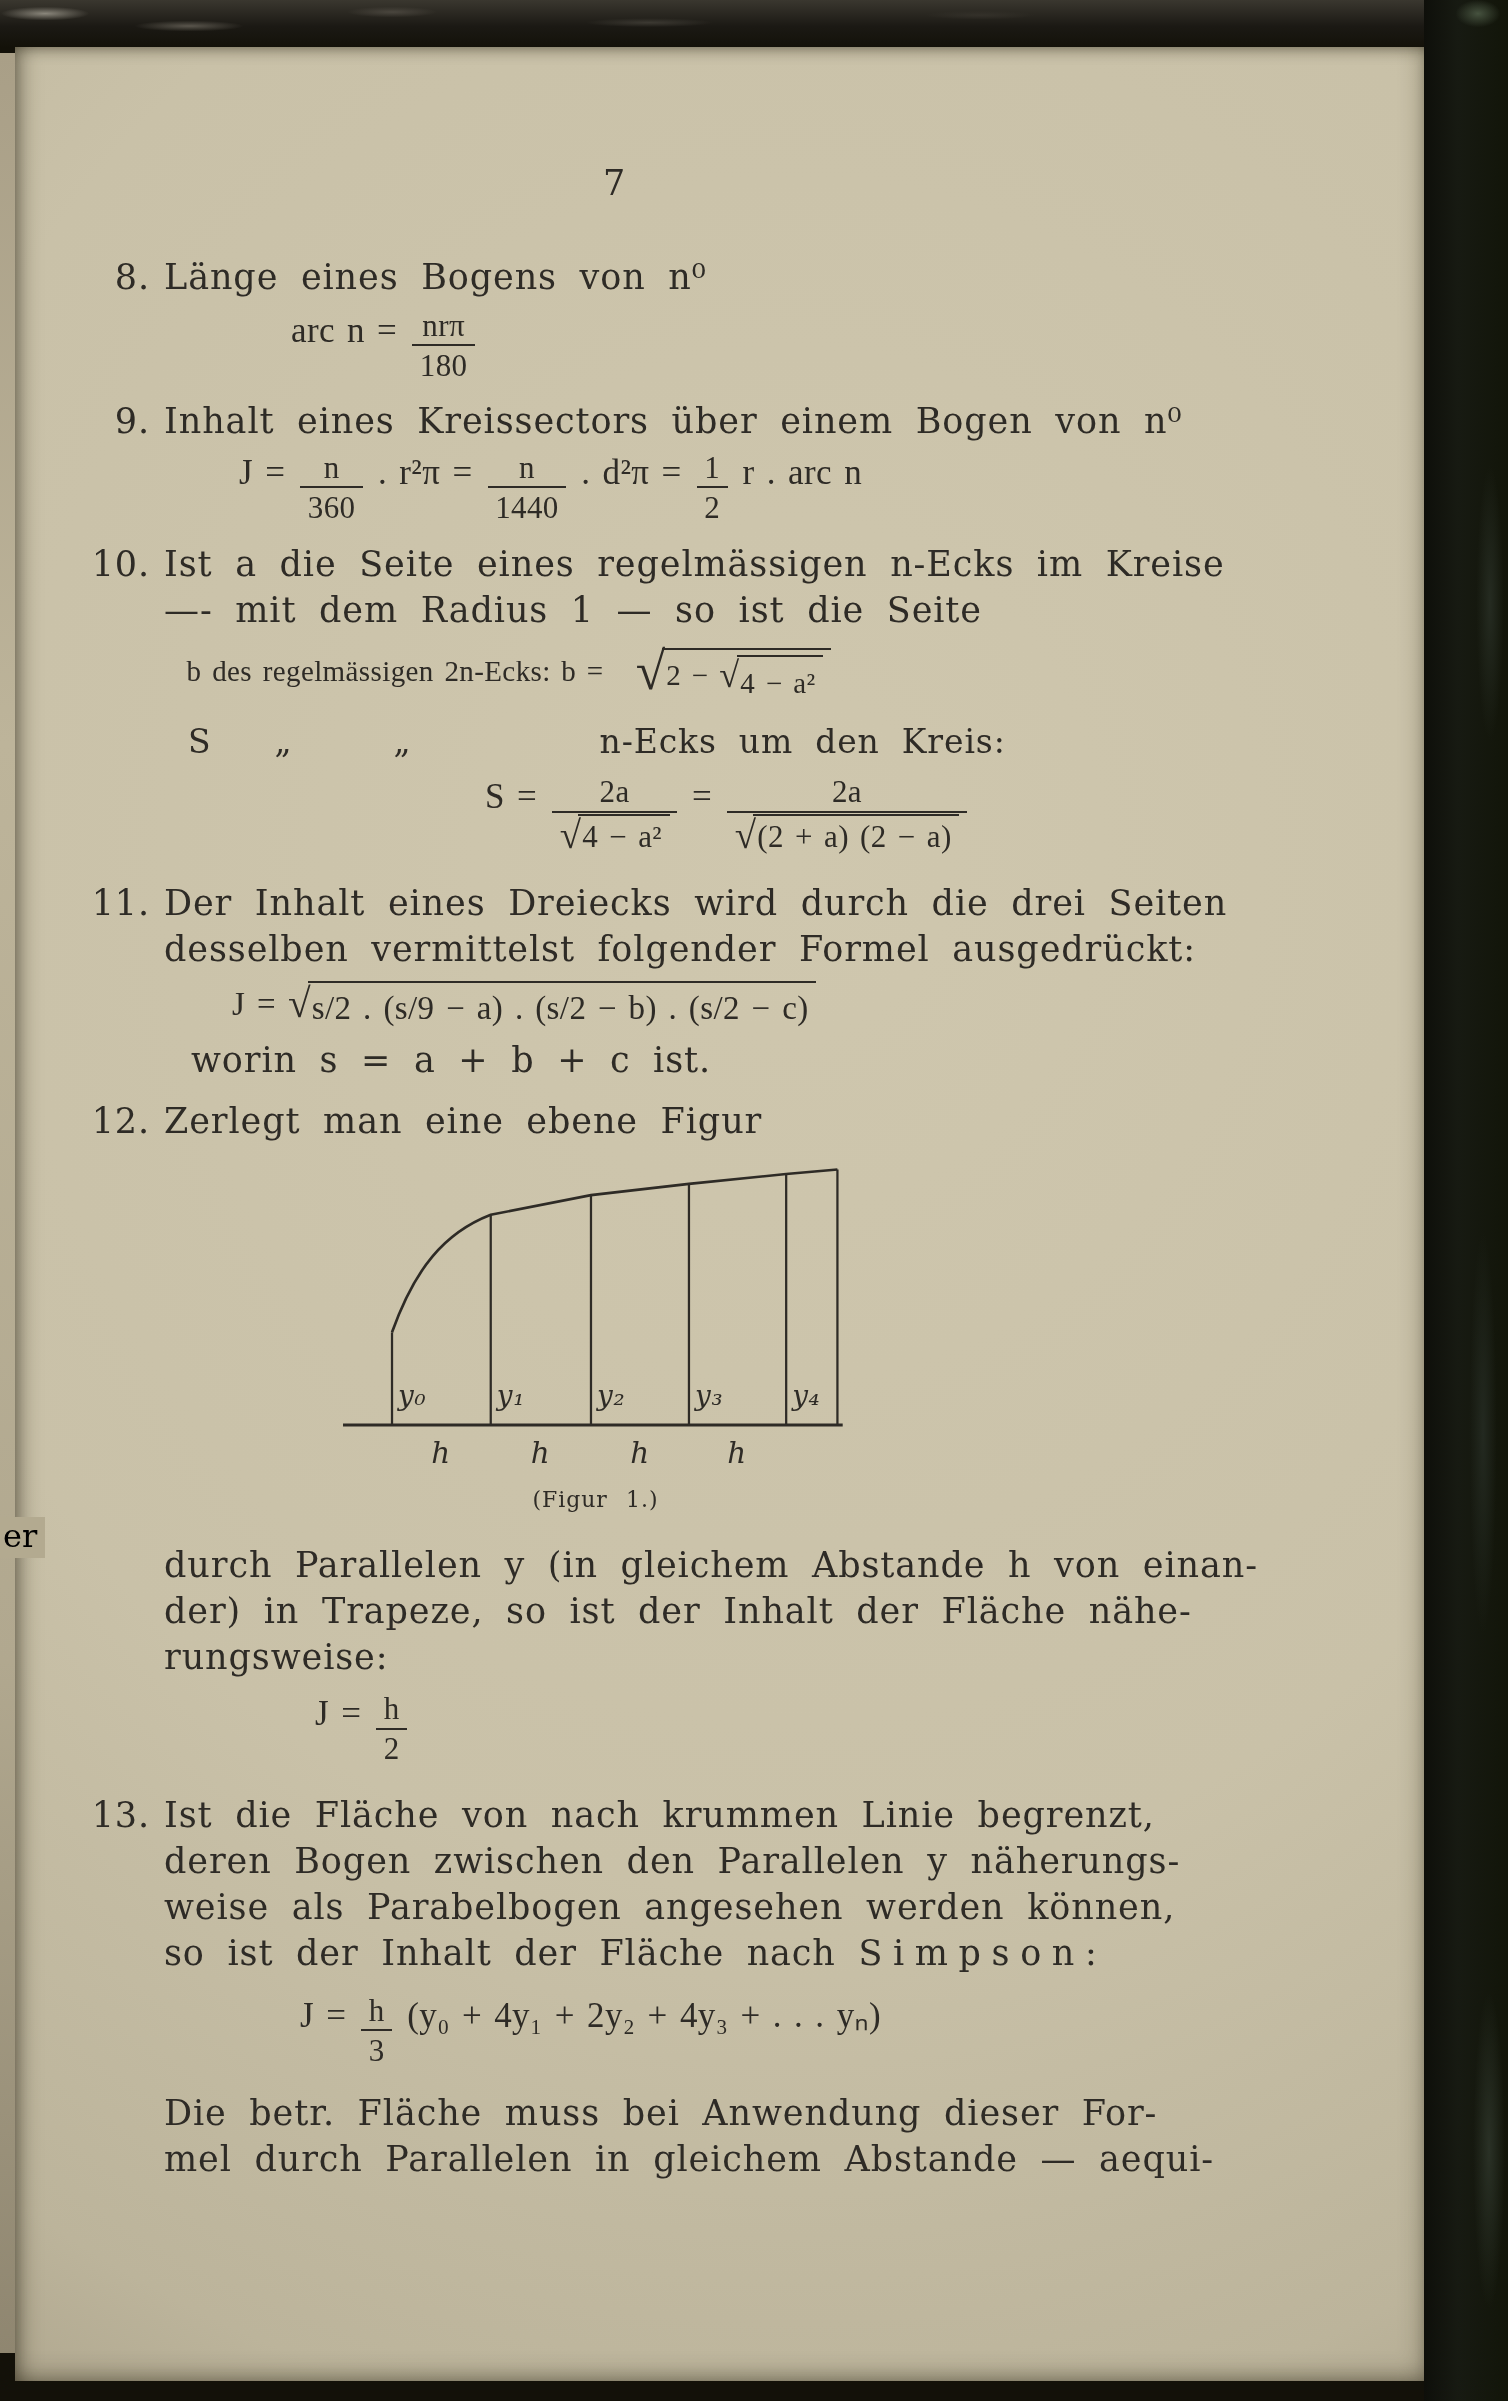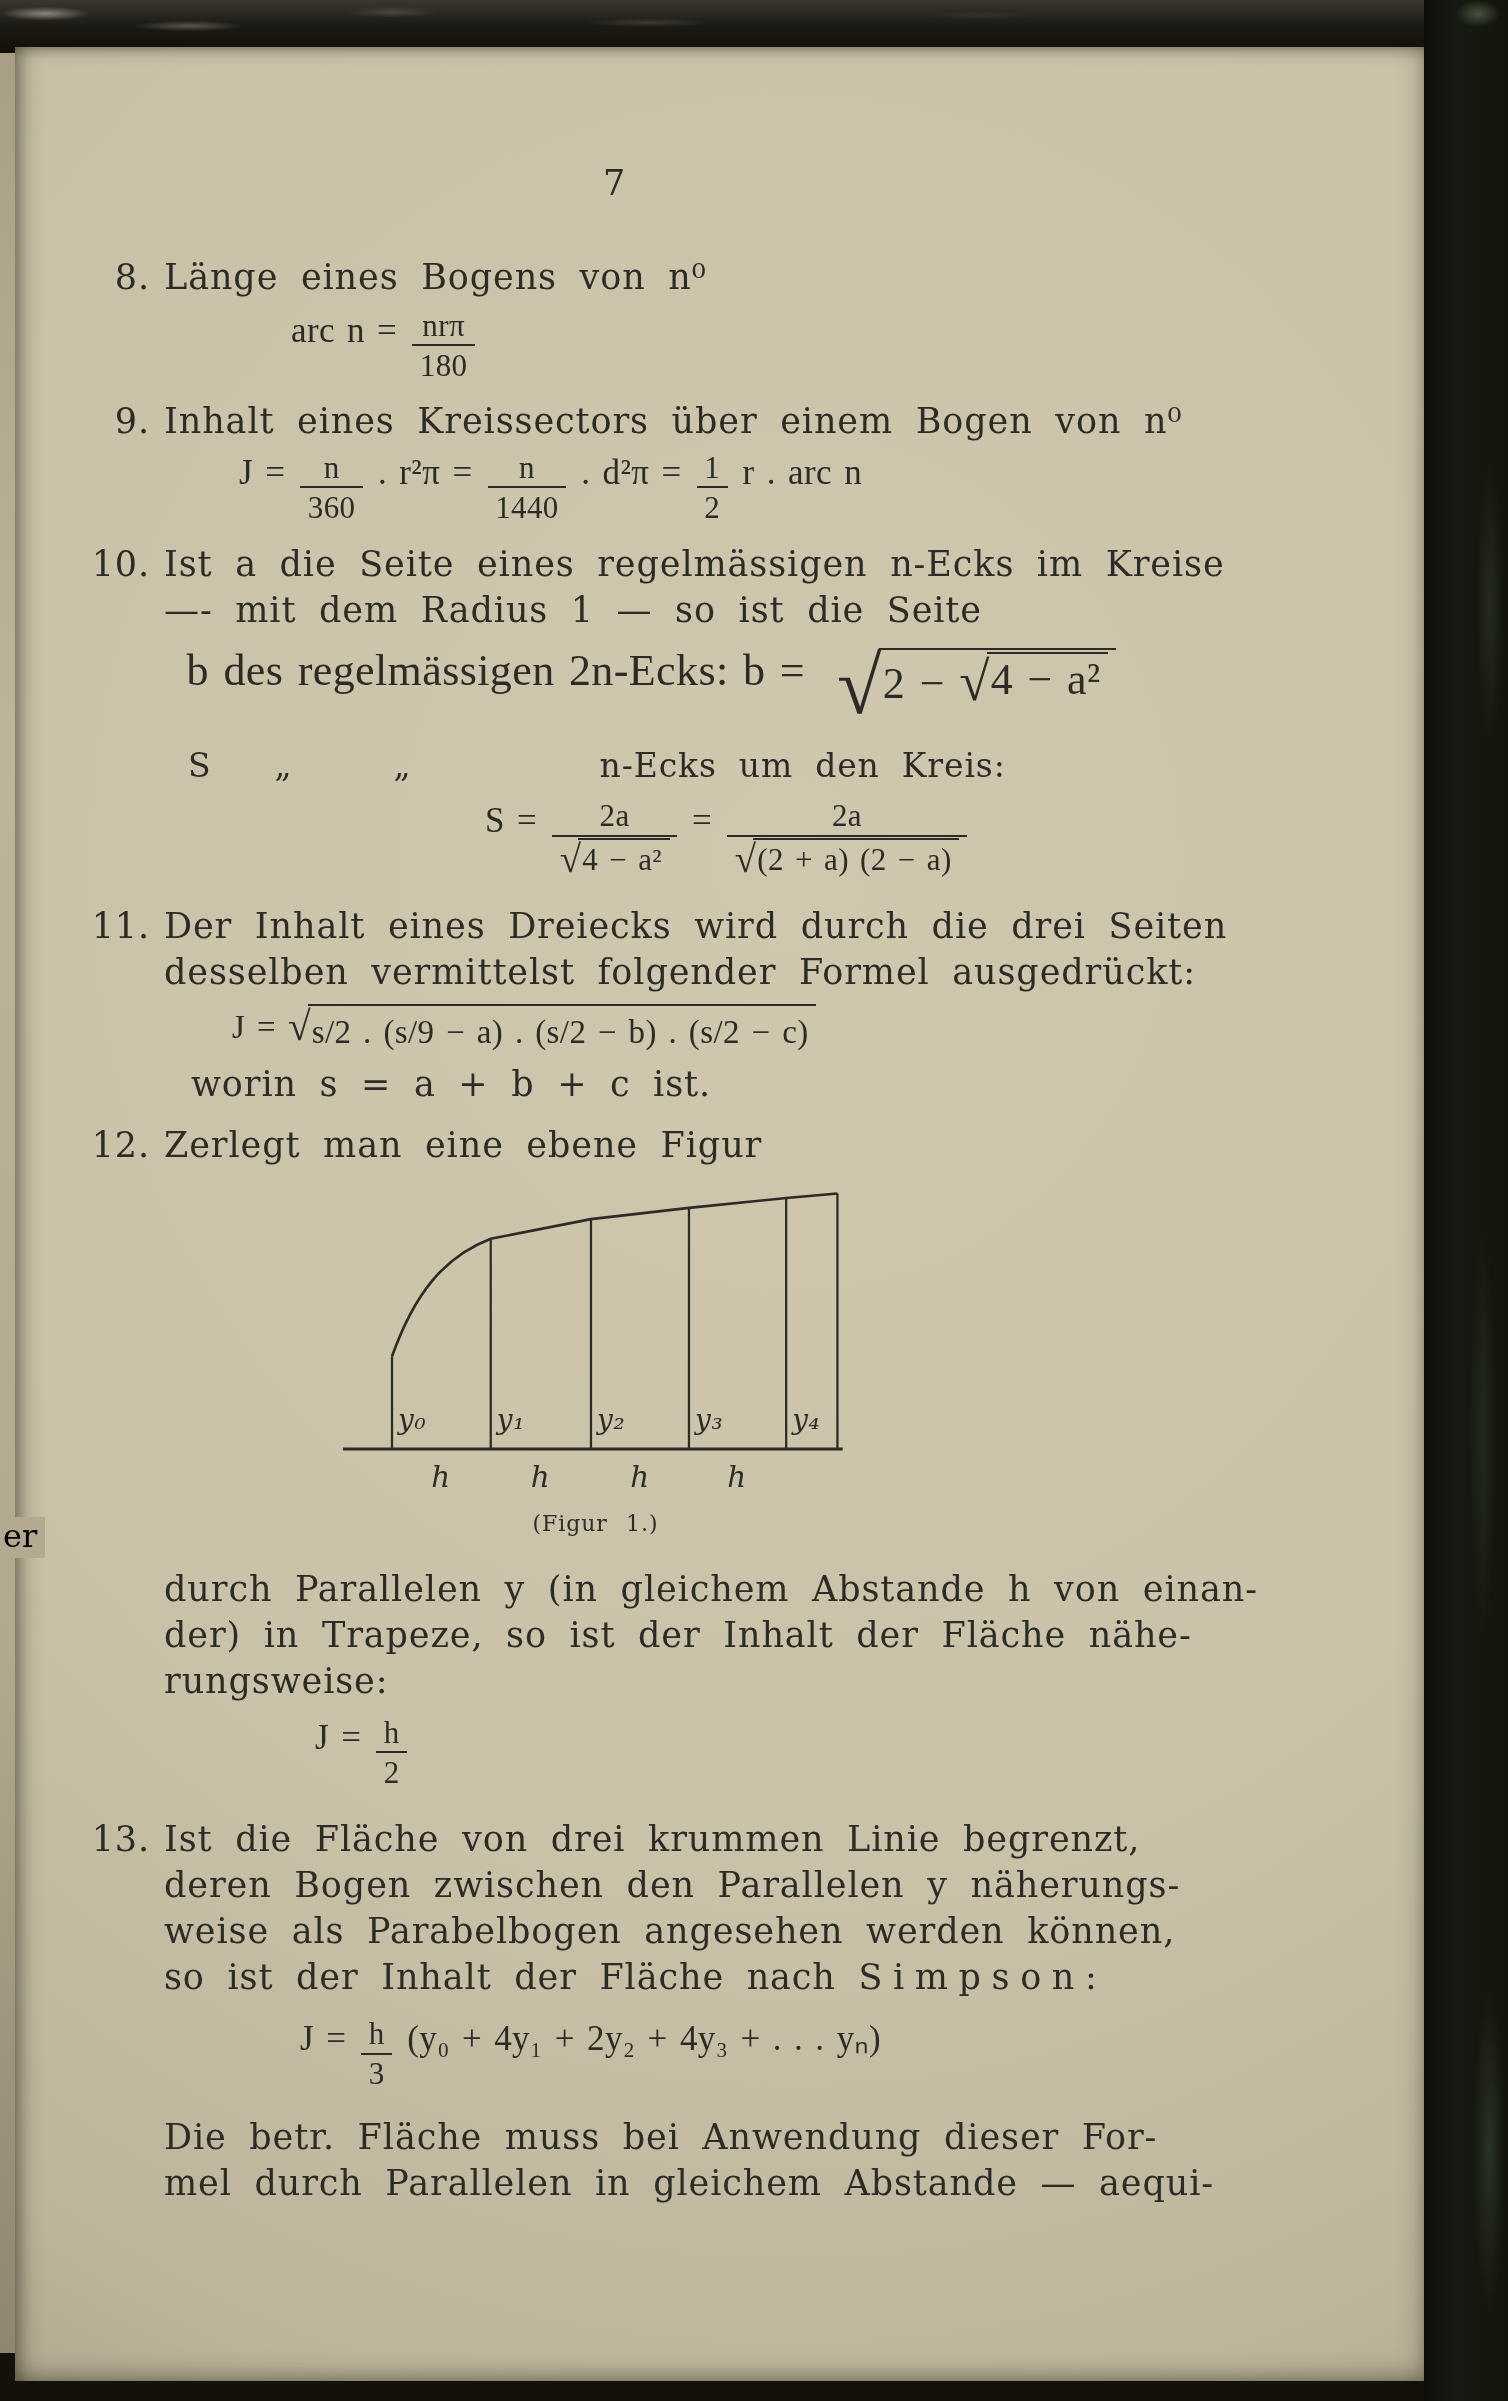--- a/index.html
+++ b/index.html
@@ -52,21 +52,21 @@
 
   .sqrt{display:inline-flex;align-items:flex-start;}
   .sqrt>.sgn{line-height:1;font-size:1.25em;transform:translateY(1.5px);margin-right:-3px;}
   .sqrt>.bar{border-top:2.3px solid currentColor;padding:2.3px 7.5px 0 3.8px;display:inline-block;}
   .sqrt.big>.sgn{font-size:1.85em;transform:translateY(-3px);}
 
   .f8{margin:7.5px 0 0 127px;}
   .it9{margin-top:15px;}
   .f9{margin:6px 0 0 75px;}
   .it10{margin-top:16.6px;}
-  .fb{margin:15px 0 0 22.6px;font-size:44px;gap:32px;}
+  .fb{margin:15px 0 0 22.6px;font-size:29px;gap:32px;}
   .ditto-line{margin-top:13.6px;padding-left:24px;font-size:33px;}
   .dl-d1{margin-left:41px;}
   .dl-d2{margin-left:79px;}
   .dl-t{margin-left:166px;}
   .fs{margin:9px 0 0 321px;}
   .it11{margin-top:26px;}
   .f11{margin:9px 0 0 68px;font-size:33px;}
   .worin{margin-top:6px;padding-left:27px;}
   .it12{margin-top:15px;}
   .fig{margin:21px 0 0 179px;width:505px;}
@@ -229,21 +229,21 @@
           <span>J =</span>
           <span class="frac">
             <span class="fr-top">h</span>
             <span class="fr-bot">2</span>
           </span>
         </div>
       </div>
 
       <div class="item it13">
         <span class="inum">13.</span>
-        <div class="tline">Ist die Fläche von drei krummen Linie begrenzt,</div>
+        <div class="tline">Ist die Fläche von nach krummen Linie begrenzt,</div>
         <div class="tline">deren Bogen zwischen den Parallelen y näherungs-</div>
         <div class="tline">weise als Parabelbogen angesehen werden können,</div>
         <div class="tline"><span>so ist der Inhalt der Fläche nach </span><span class="sp-name">Simpson</span><span>:</span></div>
         <div class="formula f13">
           <span>J =</span>
           <span class="frac">
             <span class="fr-top">h</span>
             <span class="fr-bot">3</span>
           </span>
           <span>(y₀ + 4y₁ + 2y₂ + 4y₃ + . . . yₙ)</span>

